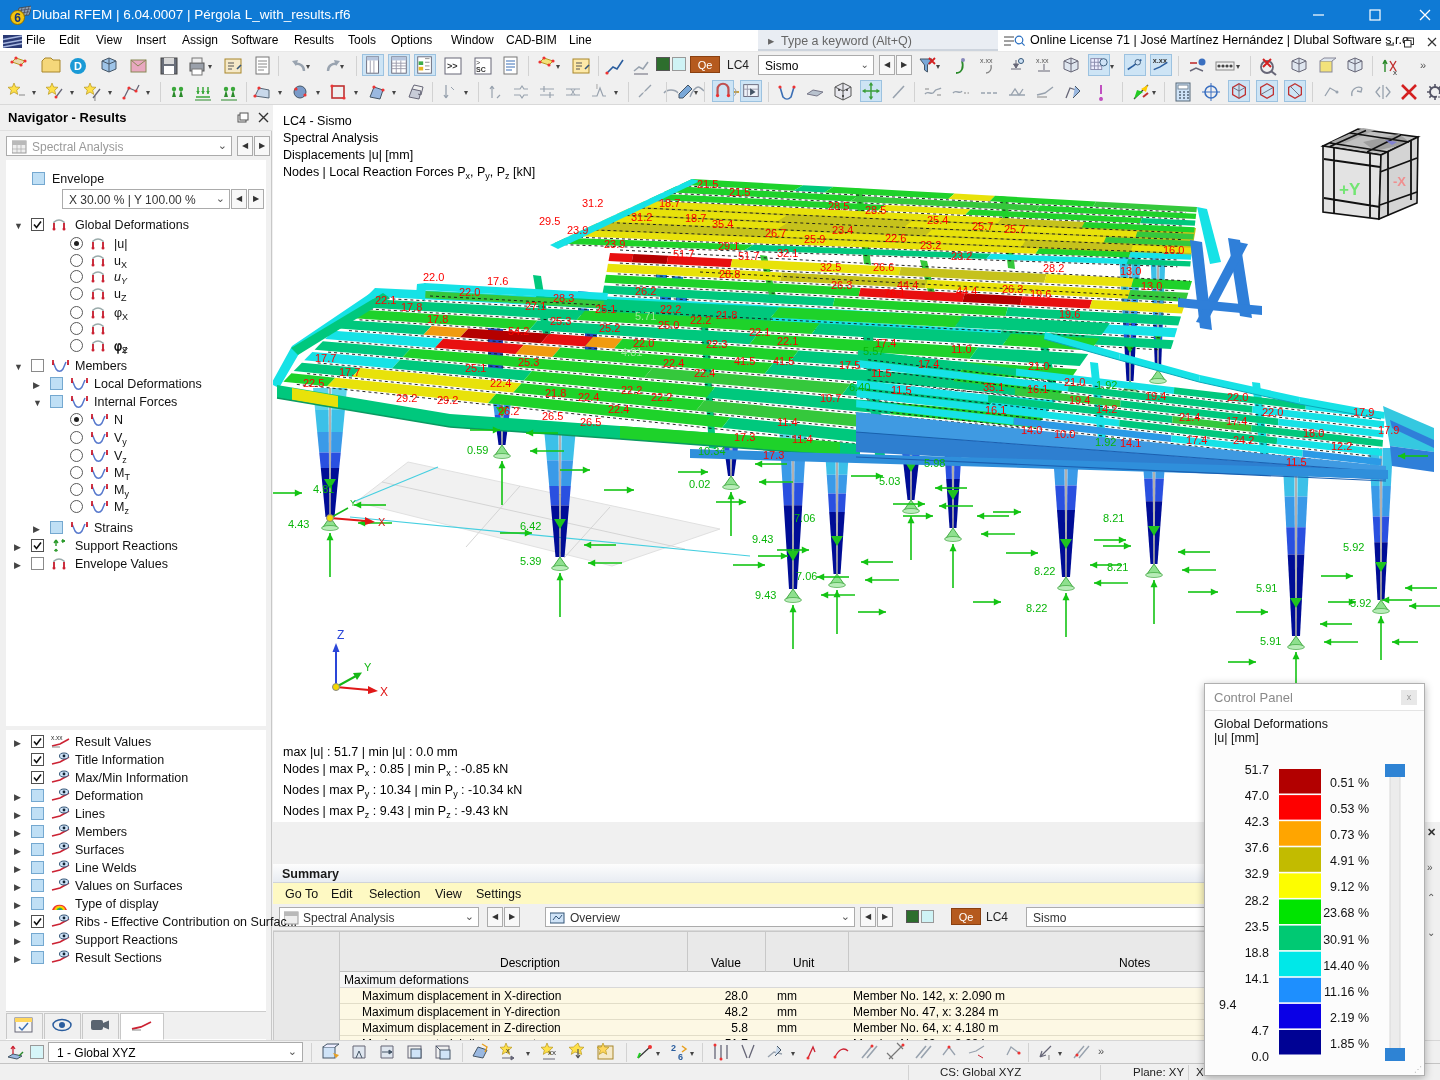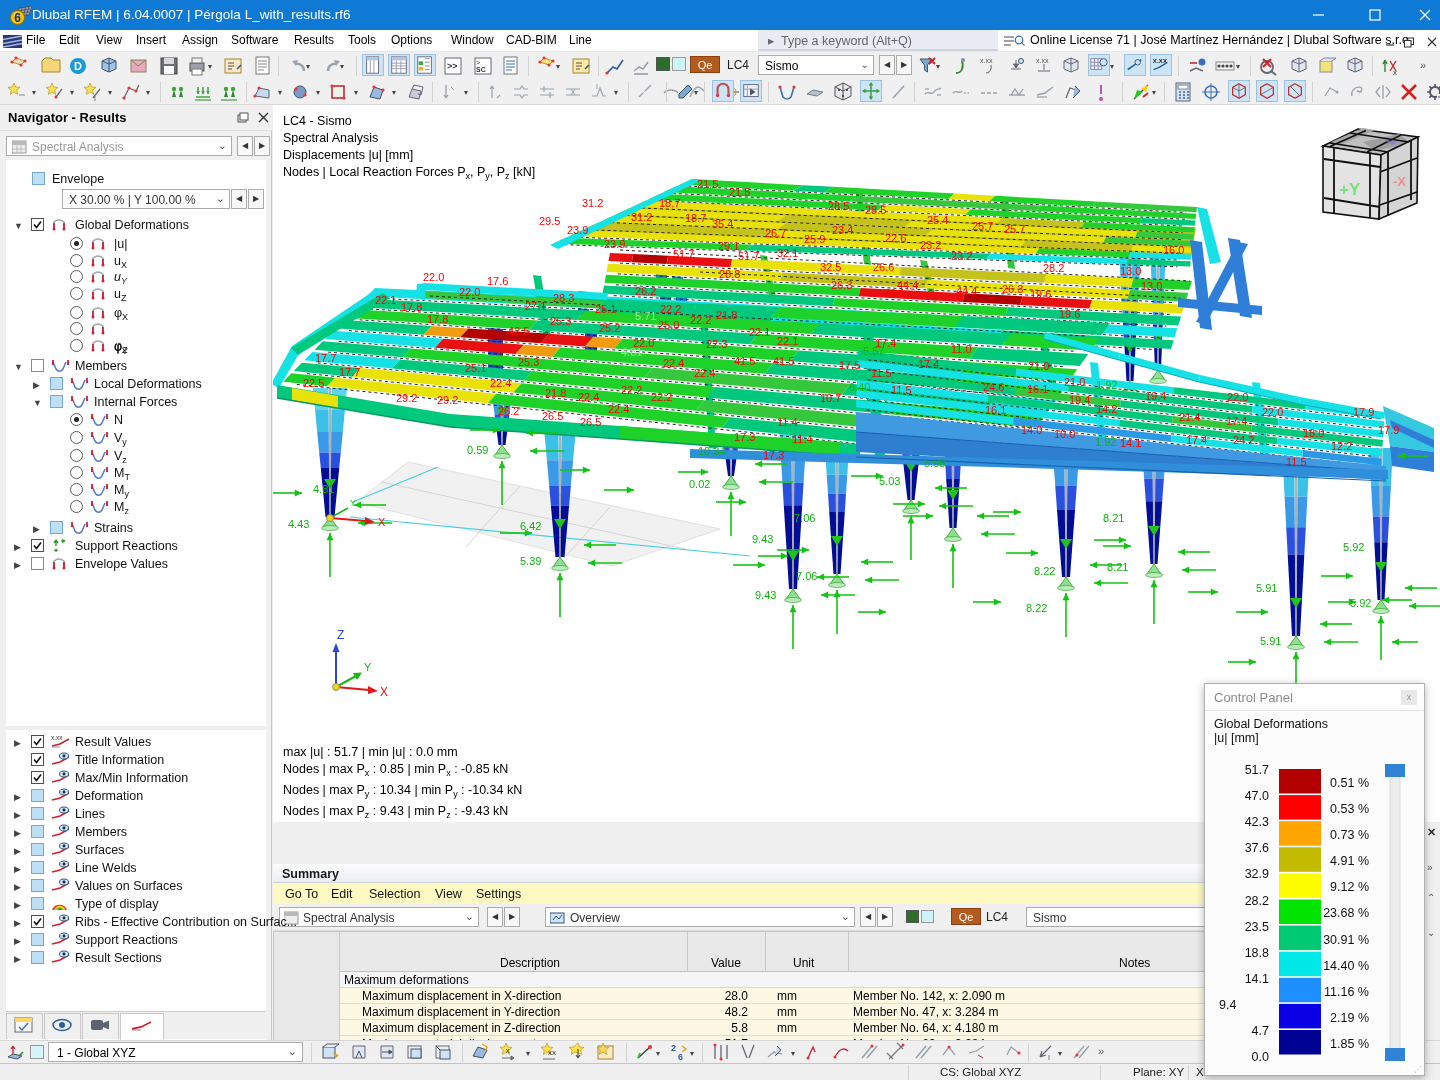--- a/index.html
+++ b/index.html
@@ -1774,21 +1774,21 @@
     <span class="rl" style="left:128px;top:197px">17.8</span>
     <span class="rl" style="left:252px;top:196px">27.1</span>
     <span class="rl" style="left:322px;top:199px">25.1</span>
     <span class="rl" style="left:154px;top:209px">17.8</span>
     <span class="rl" style="left:277px;top:211px">25.3</span>
     <span class="rl" style="left:387px;top:199px">22.2</span>
     <span class="rl" style="left:417px;top:210px">22.2</span>
     <span class="rl" style="left:443px;top:205px">21.8</span>
     <span class="rl" style="left:326px;top:218px">25.2</span>
     <span class="rl" style="left:385px;top:215px">25.0</span>
-    <span class="rl" style="left:235px;top:221px">42.5</span>
+    <span class="rl" style="left:235px;top:221px">54.2</span>
     <span class="rl" style="left:476px;top:222px">22.1</span>
     <span class="rl" style="left:360px;top:233px">22.0</span>
     <span class="rl" style="left:433px;top:234px">22.3</span>
     <span class="rl" style="left:504px;top:231px">22.1</span>
     <span class="rl" style="left:362px;top:181px">26.2</span>
     <span class="rl" style="left:42px;top:248px">17.7</span>
     <span class="rl" style="left:66px;top:262px">17.7</span>
     <span class="rl" style="left:192px;top:258px">25.1</span>
     <span class="rl" style="left:245px;top:252px">25.3</span>
     <span class="rl" style="left:30px;top:273px">22.5</span>
@@ -1806,21 +1806,21 @@
     <span class="rl" style="left:390px;top:253px">22.4</span>
     <span class="rl" style="left:421px;top:263px">22.4</span>
     <span class="rl" style="left:461px;top:251px">41.5</span>
     <span class="rl" style="left:500px;top:251px">41.5</span>
     <span class="rl" style="left:602px;top:233px">17.4</span>
     <span class="rl" style="left:678px;top:239px">11.0</span>
     <span class="rl" style="left:566px;top:255px">17.5</span>
     <span class="rl" style="left:598px;top:263px">11.5</span>
     <span class="rl" style="left:618px;top:280px">11.5</span>
     <span class="rl" style="left:645px;top:254px">17.4</span>
-    <span class="rl" style="left:710px;top:277px">24.6</span>
+    <span class="rl" style="left:710px;top:277px">35.1</span>
     <span class="rl" style="left:754px;top:279px">16.1</span>
     <span class="rl" style="left:755px;top:256px">21.0</span>
     <span class="rl" style="left:791px;top:272px">21.0</span>
     <span class="rl" style="left:796px;top:290px">19.4</span>
     <span class="rl" style="left:823px;top:299px">14.2</span>
     <span class="rl" style="left:872px;top:286px">19.4</span>
     <span class="rl" style="left:712px;top:300px">16.1</span>
     <span class="rl" style="left:954px;top:287px">22.0</span>
     <span class="rl" style="left:989px;top:302px">22.0</span>
     <span class="rl" style="left:906px;top:307px">21.4</span>

